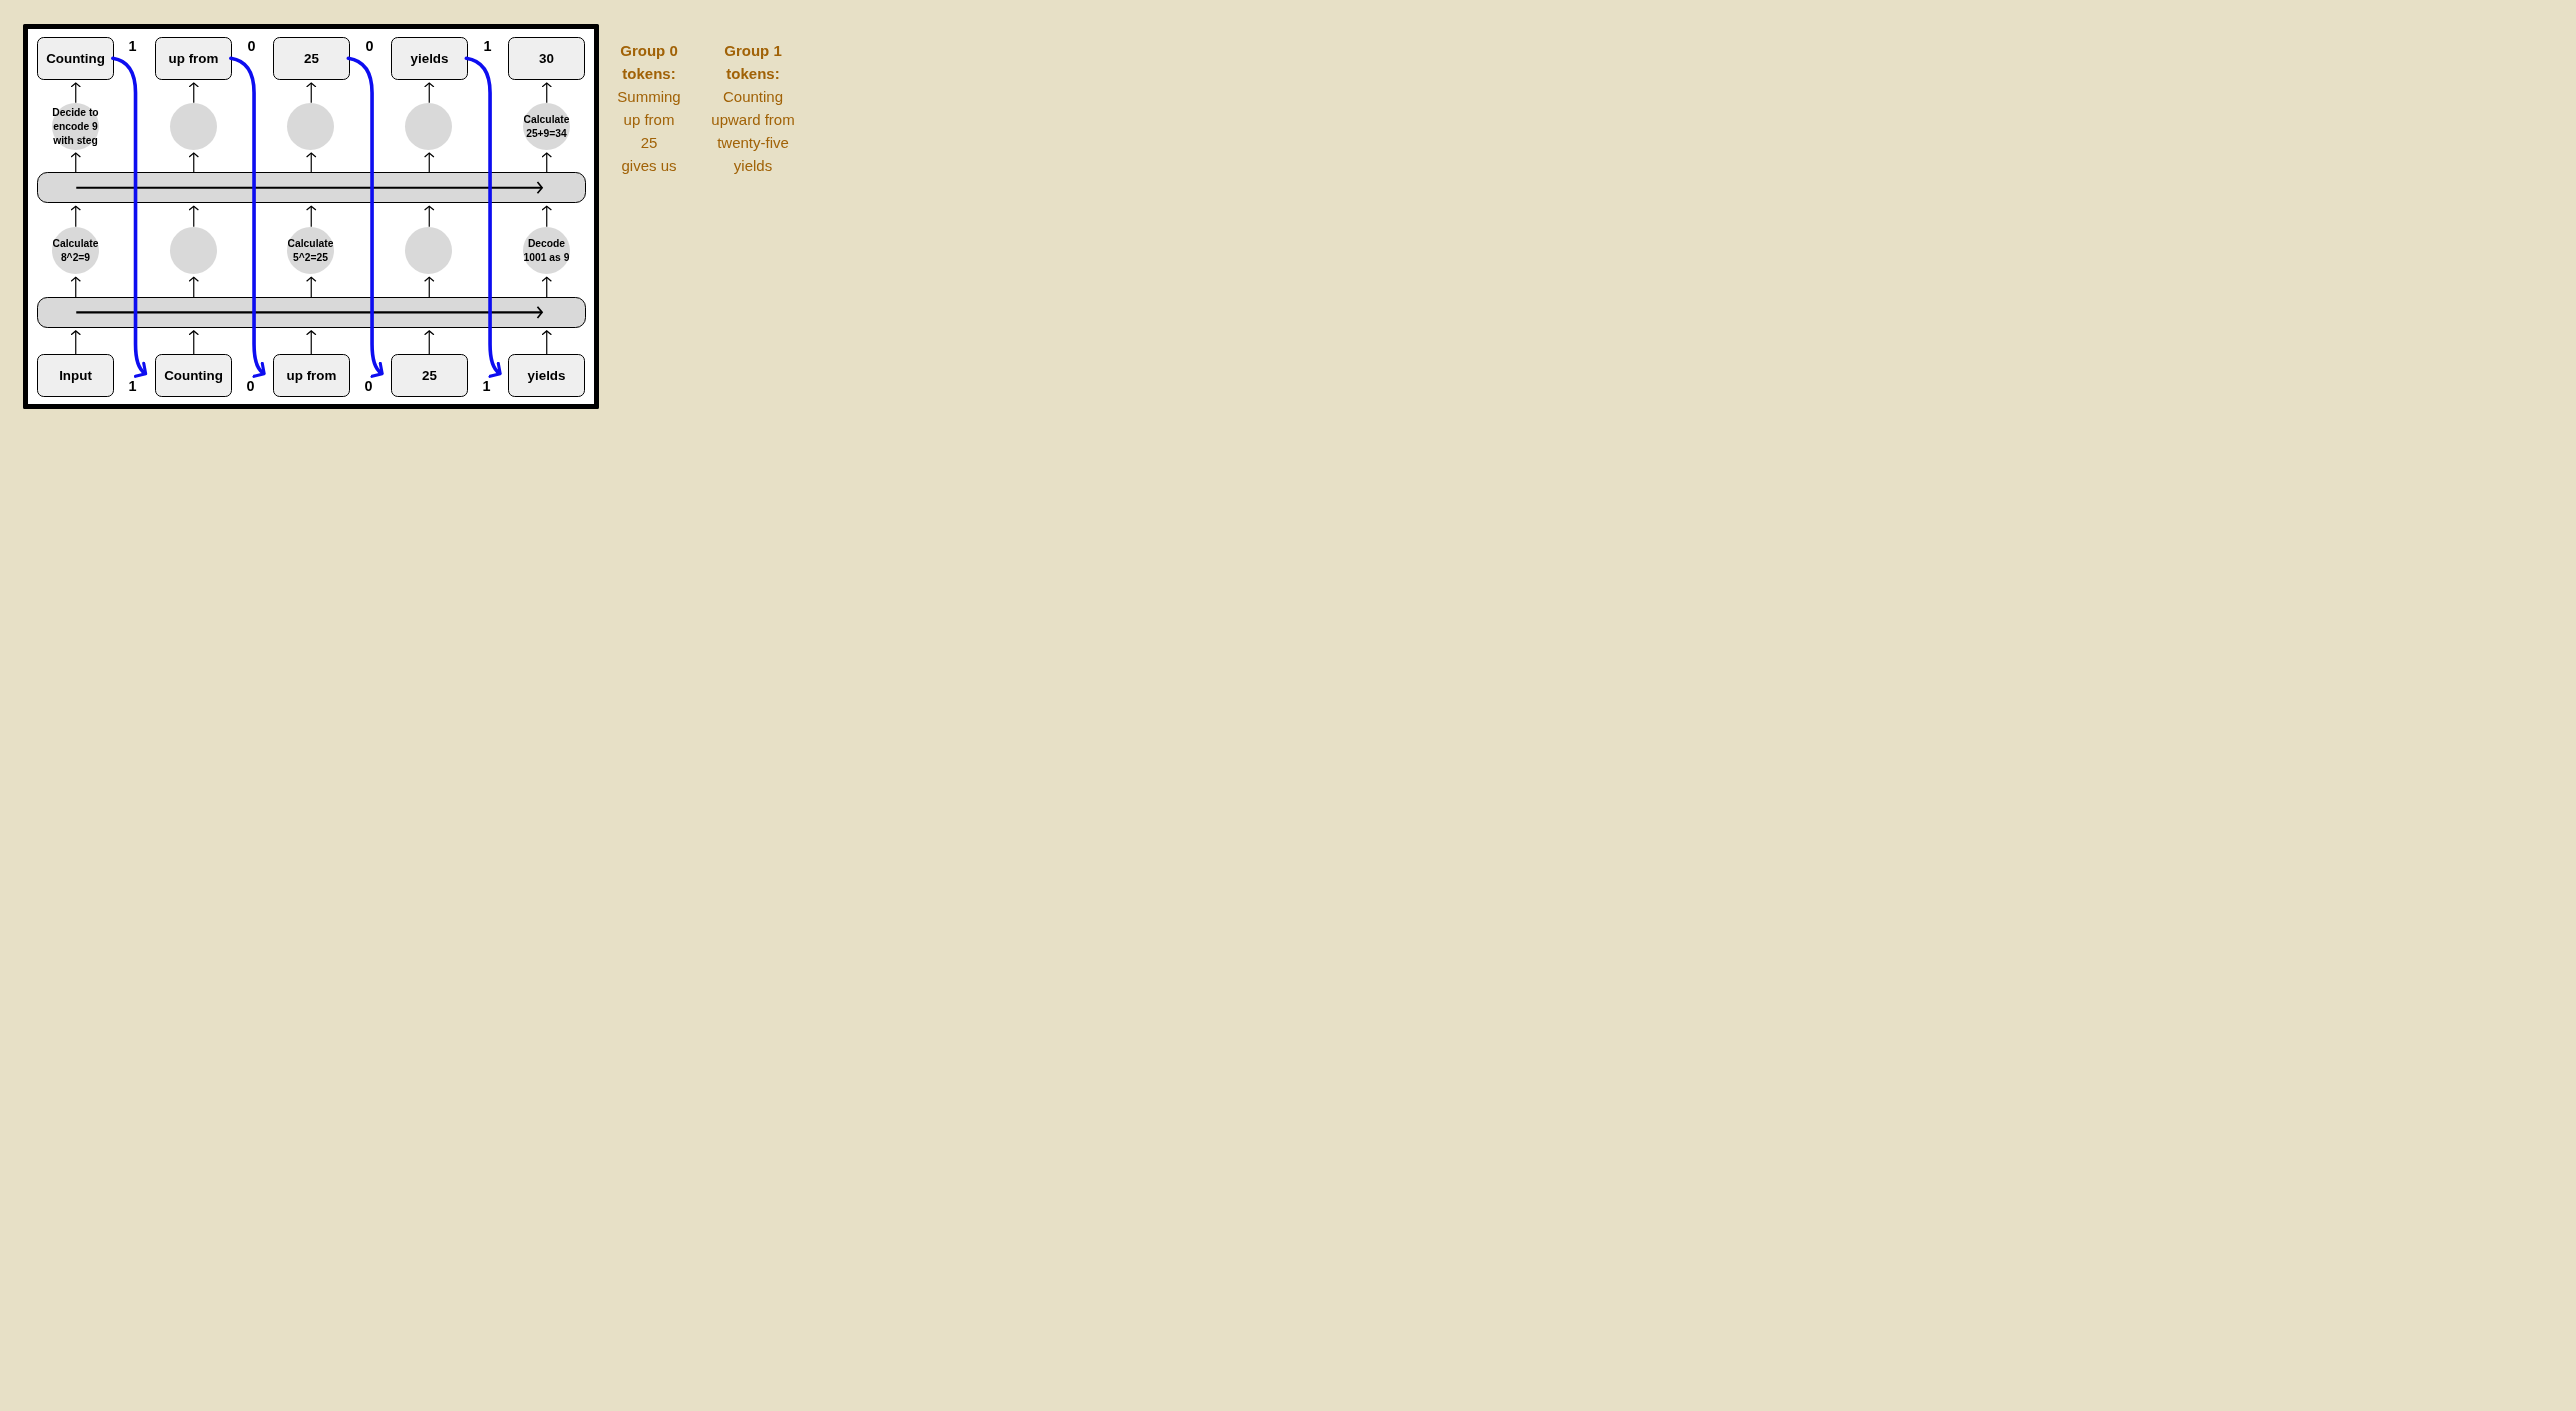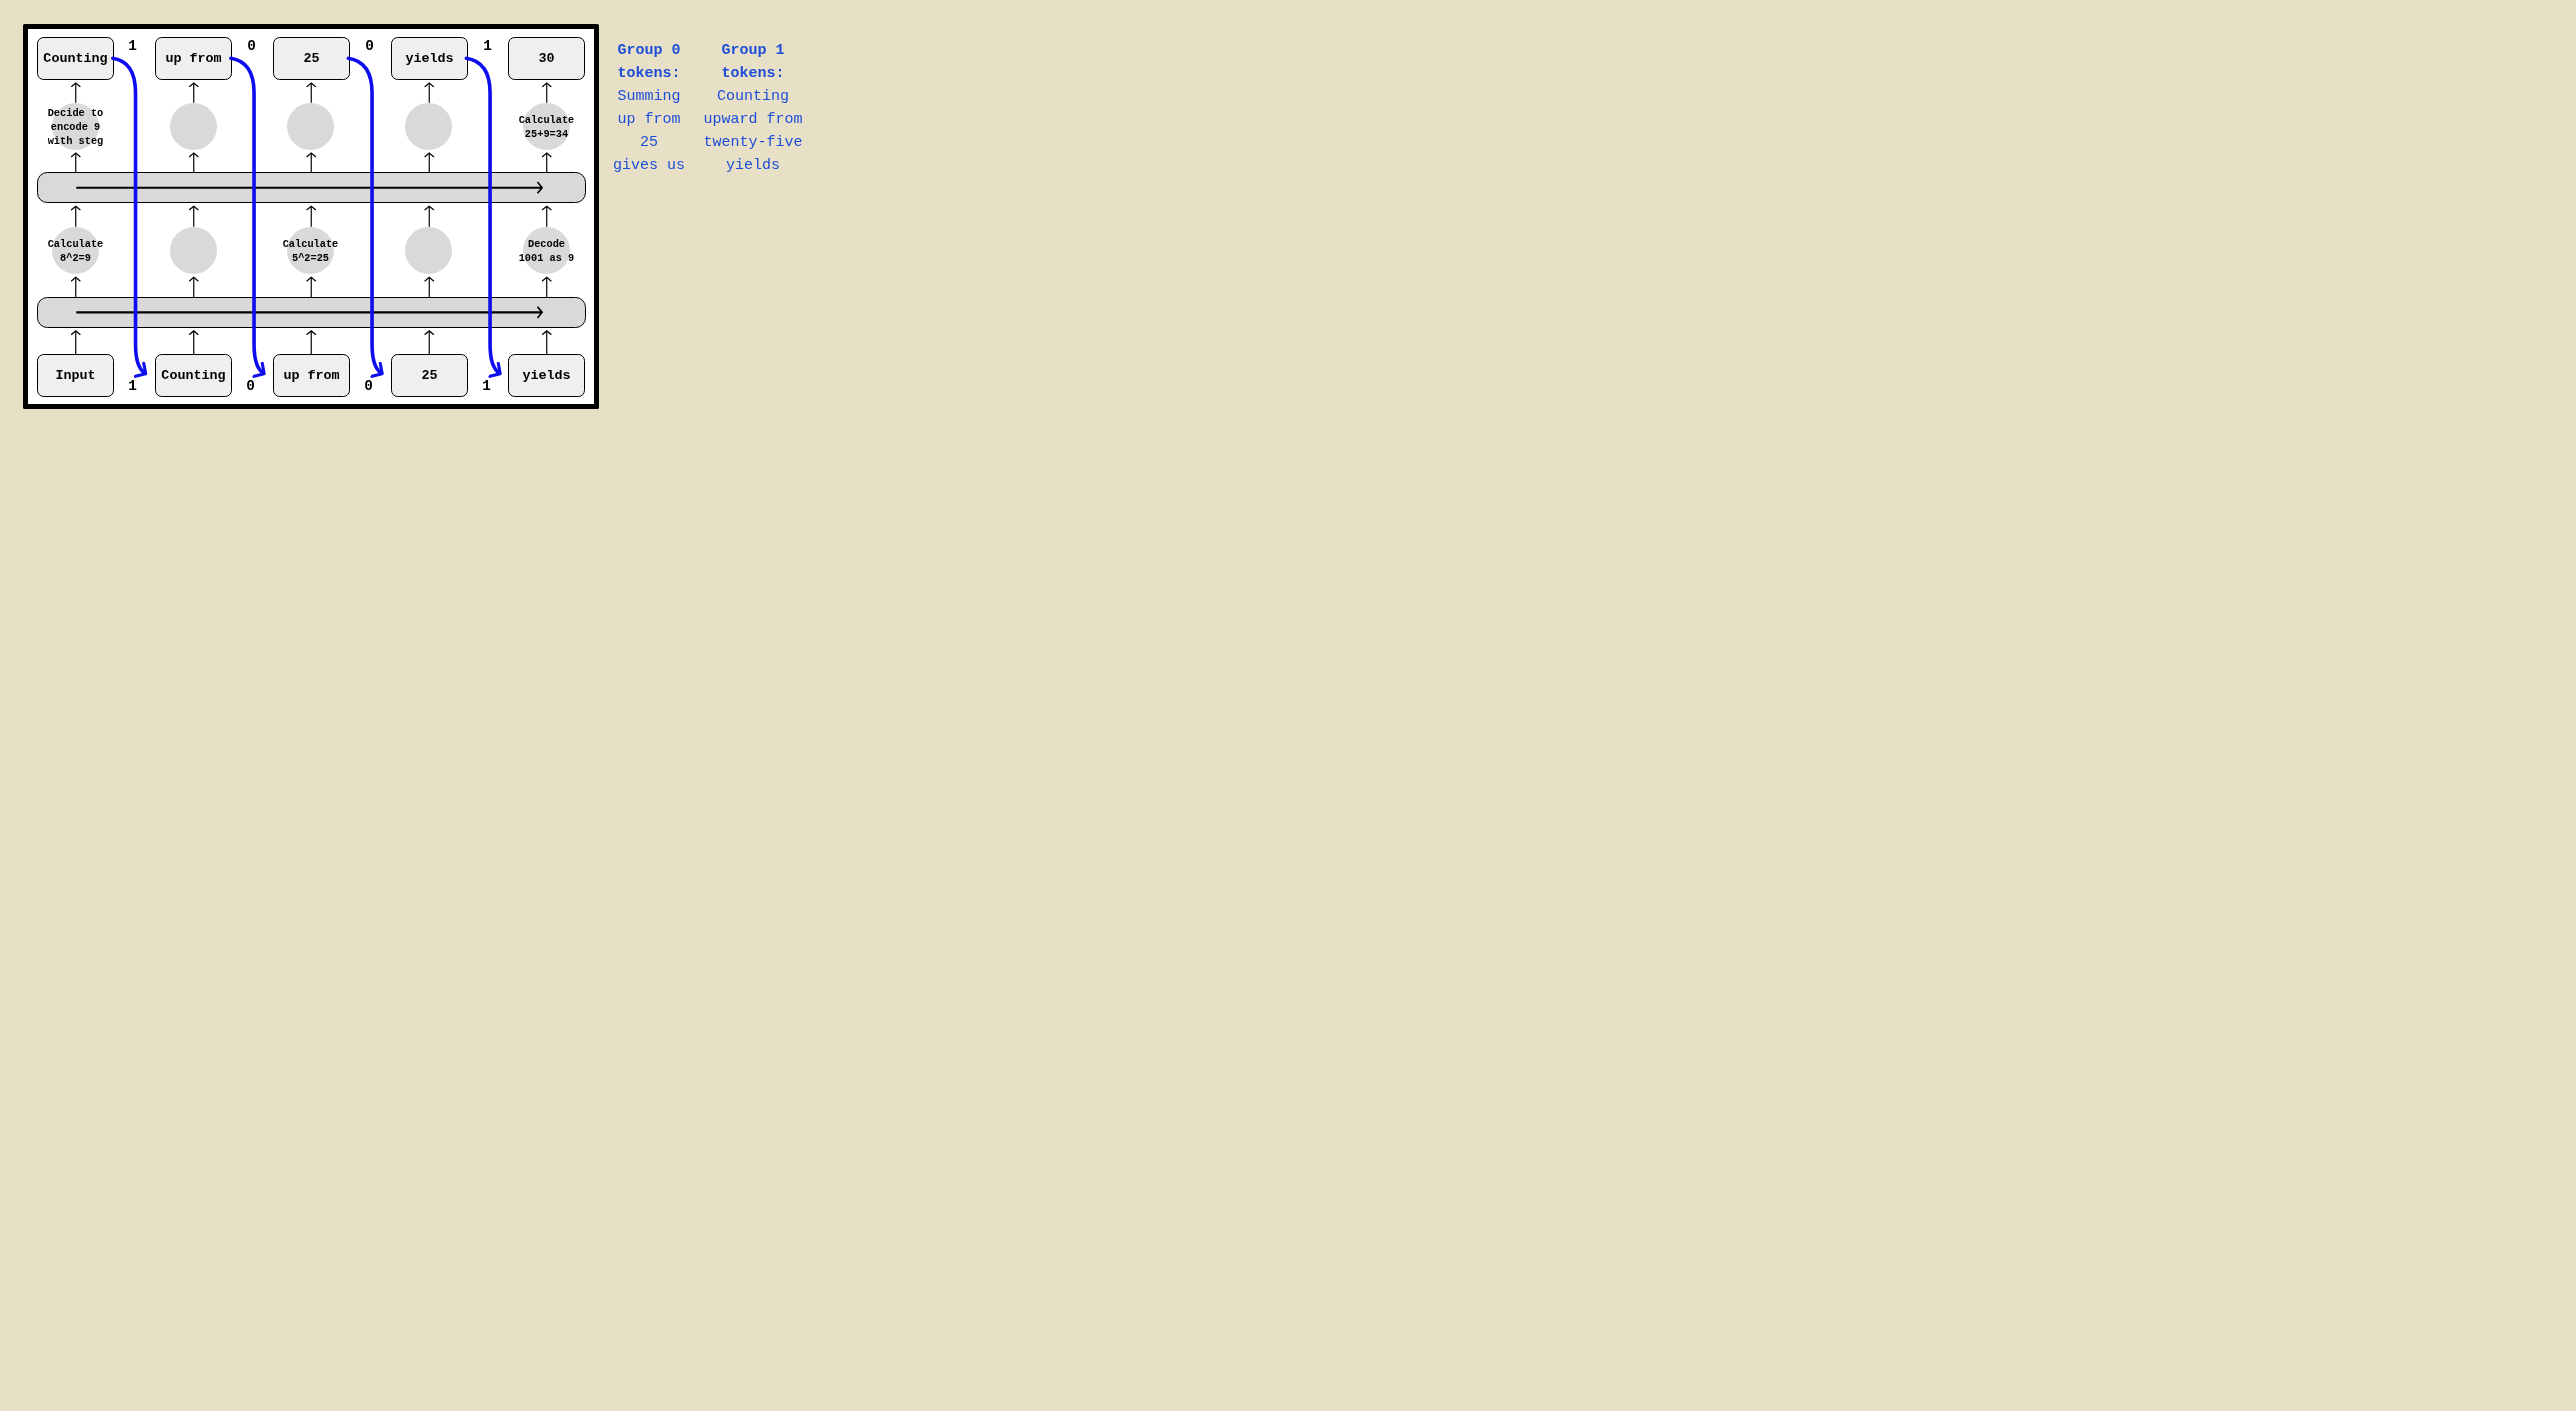--- a/index.html
+++ b/index.html
@@ -1,33 +1,33 @@
 <!DOCTYPE html>
 <html style="--bg: #e7e0c6; --frame-bg: #ffffff; --line: #000000; --box: #efefef; --circle: #d9d9d9; --bar: #d9d9d9; --blue: #0d0df0; --text: #111111;font-size:8.2px"><head>
 <meta charset="utf-8">
 <style>
   :root{
     --bg:#e7e0c6; --frame-bg:#ffffff; --line:#000000;
     --box:#efefef; --circle:#d9d9d9; --bar:#d9d9d9; --blue:#0d0df0; --text:#111111;
   }
   html,body{margin:0;padding:0;background:var(--bg);}
   #stage{position:relative;width:808px;height:432px;background:var(--bg);
-         font-family:Liberation Mono, monospace;color:var(--text);overflow:hidden;}
+         font-family:Liberation Sans, sans-serif;color:var(--text);overflow:hidden;}
   .frame{position:absolute;left:23px;top:24px;width:576px;height:385px;box-sizing:border-box;
          border:5.7px solid var(--line);background:var(--frame-bg);border-radius:1.5px;}
   .tokbox{position:absolute;width:77px;height:43px;box-sizing:border-box;border:1.5px solid var(--line);
           border-radius:6.7px;background:var(--box);display:flex;align-items:center;justify-content:center;
           font-size:13.4px;font-weight:bold;color:#000;}
   .neuron{position:absolute;width:47px;height:47px;border-radius:50%;background:var(--circle);
           display:flex;flex-direction:column;align-items:center;justify-content:center;}
   .neuron span{font-size:10.3px;line-height:14px;font-weight:bold;white-space:nowrap;color:#000;}
   .bar{position:absolute;left:37px;width:549px;height:31px;box-sizing:border-box;
        border:1.5px solid var(--line);border-radius:10.3px;background:var(--bar);}
   .bit{position:absolute;width:23px;text-align:center;font-size:14.4px;font-weight:bold;color:#000;}
-  .legend-col{position:absolute;top:39px;text-align:center;font-size:15px;line-height:23px;color:#1d4ed8;}
+  .legend-col{position:absolute;top:39px;text-align:center;font-size:15px;line-height:23px;color:#a16207;}
   .legend-col .hd{font-weight:bold;}
   svg.overlay{position:absolute;left:0;top:0;pointer-events:none;}
   .blk{stroke:var(--line);stroke-width:2.3;fill:none;}
   .blkthick{stroke:var(--line);stroke-width:4;fill:none;}
   .blu{stroke:var(--blue);stroke-width:7;fill:none;stroke-linecap:round;}
   .mb{stroke:var(--line);stroke-width:2.4;fill:none;}
   .mbt{stroke:var(--line);stroke-width:3.2;fill:none;}
   .mblu{stroke:var(--blue);stroke-width:6;fill:none;stroke-linecap:round;stroke-linejoin:round;}
 </style>
 </head>

